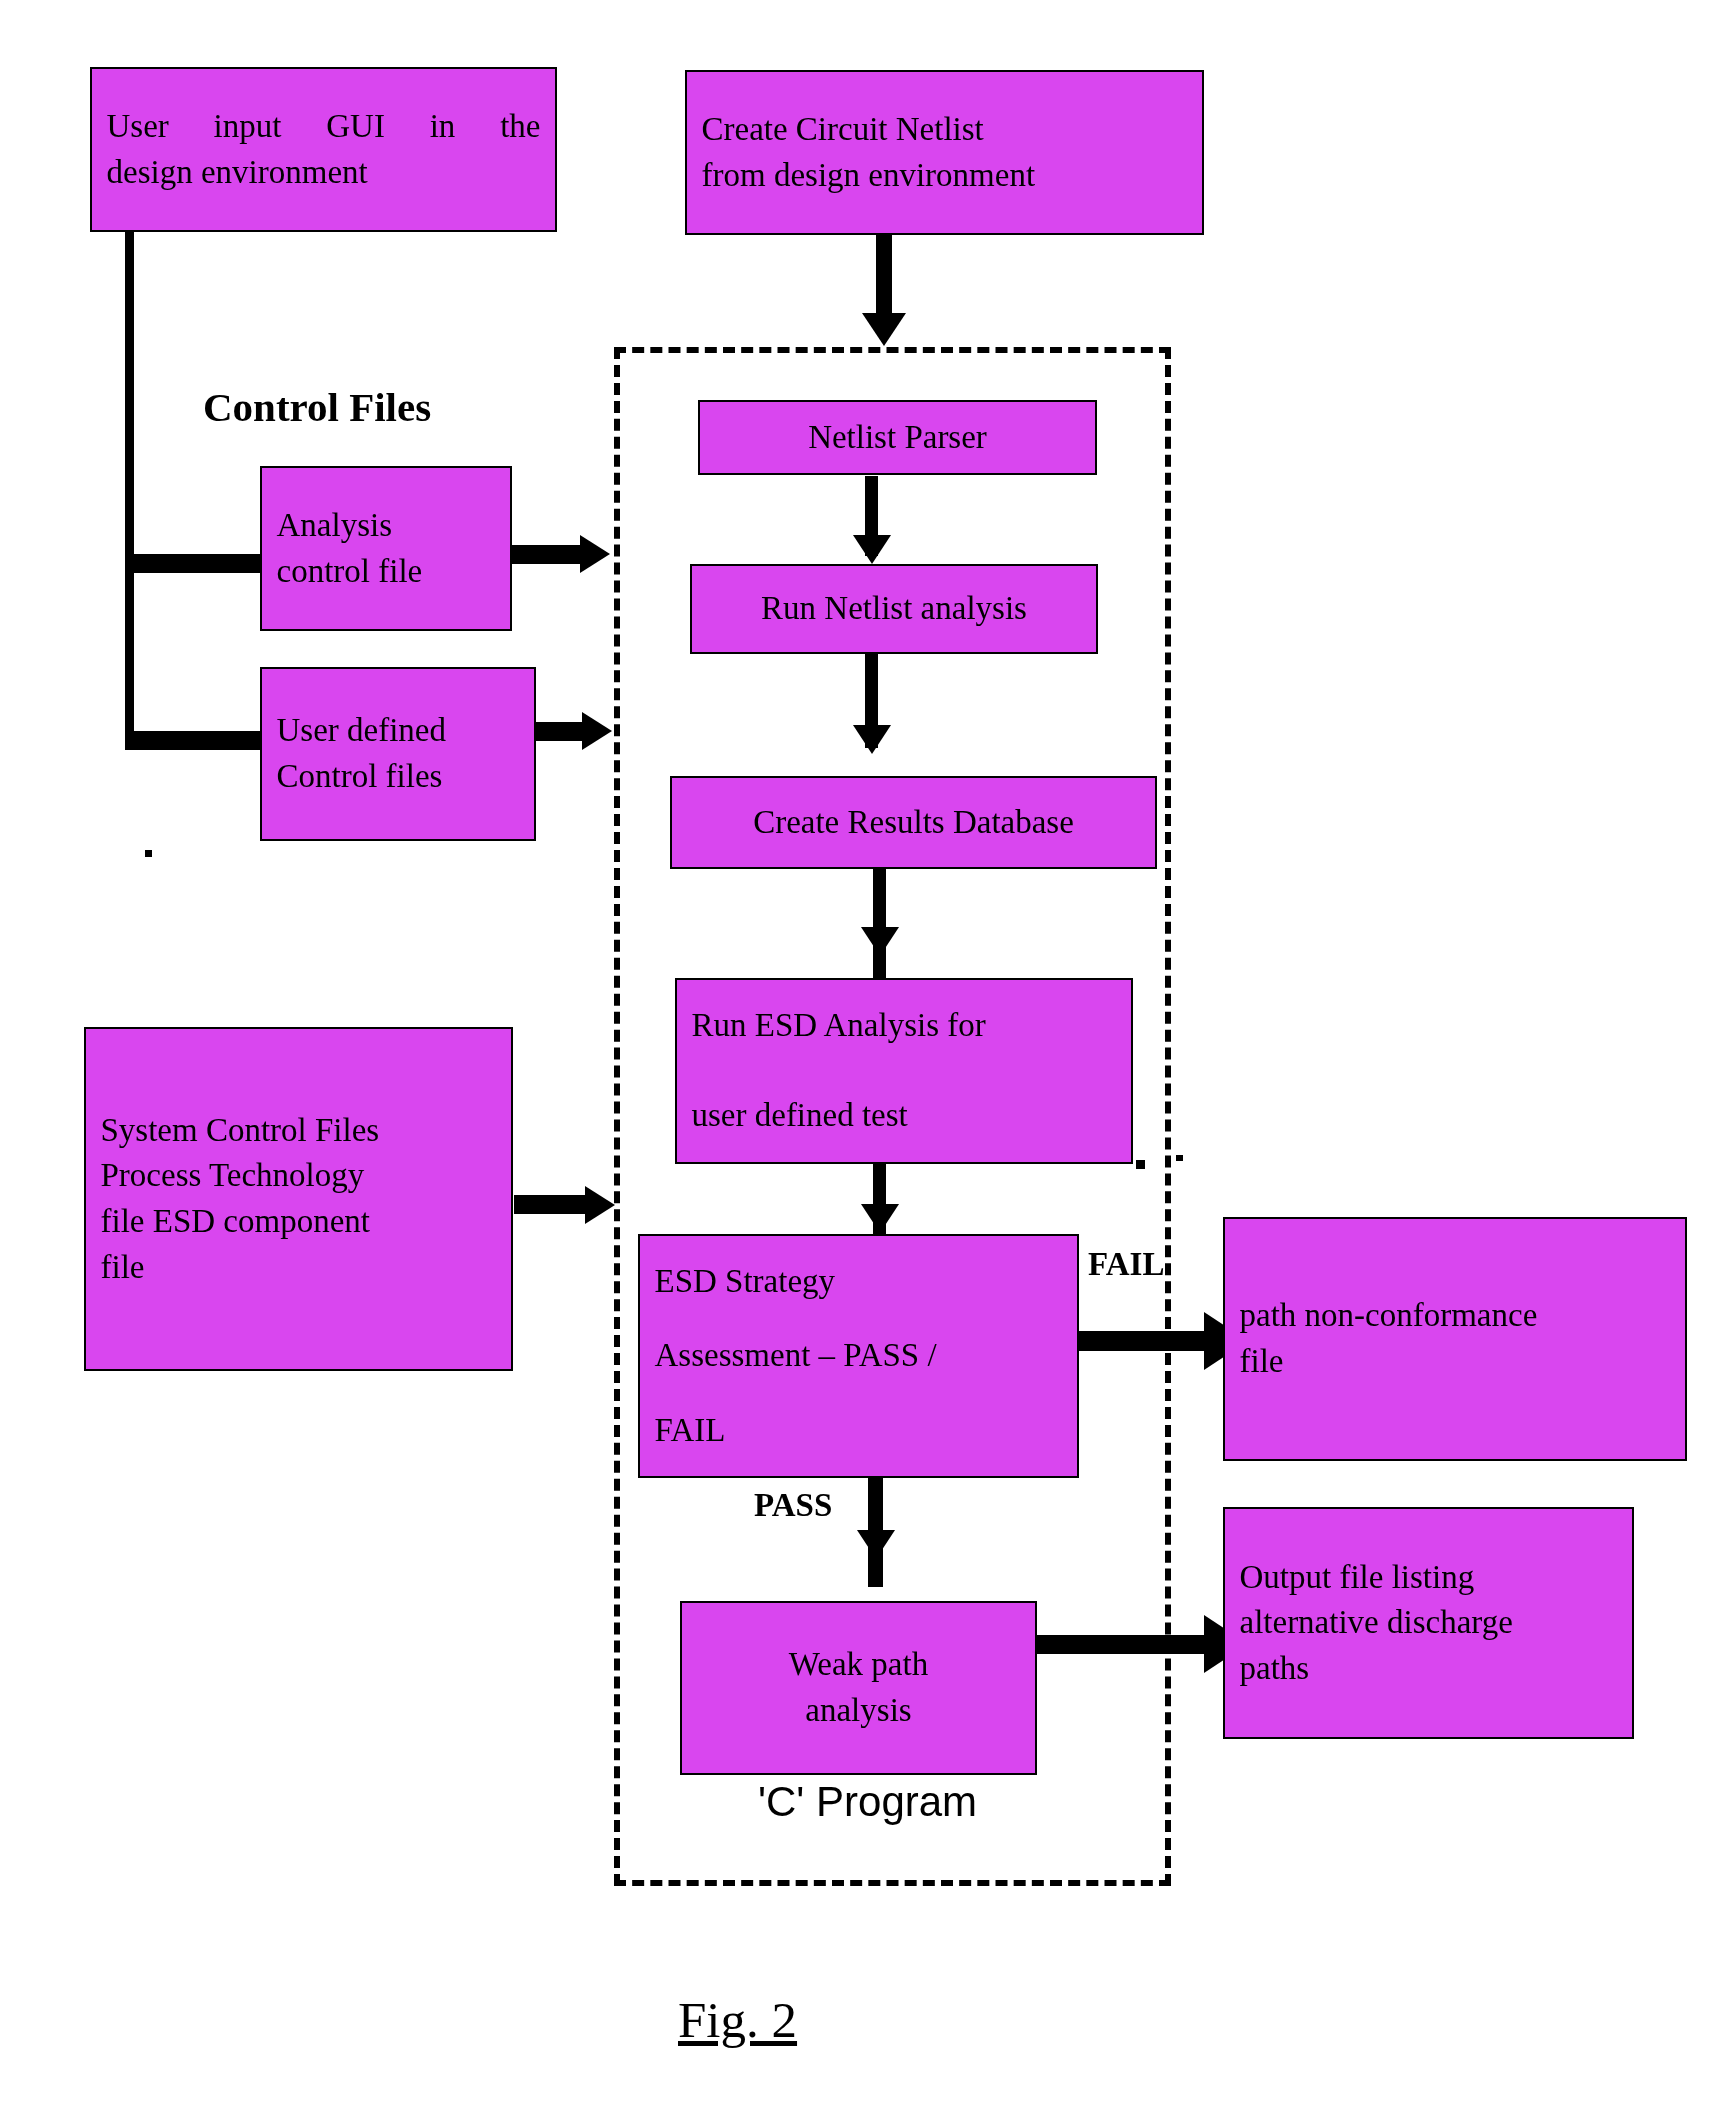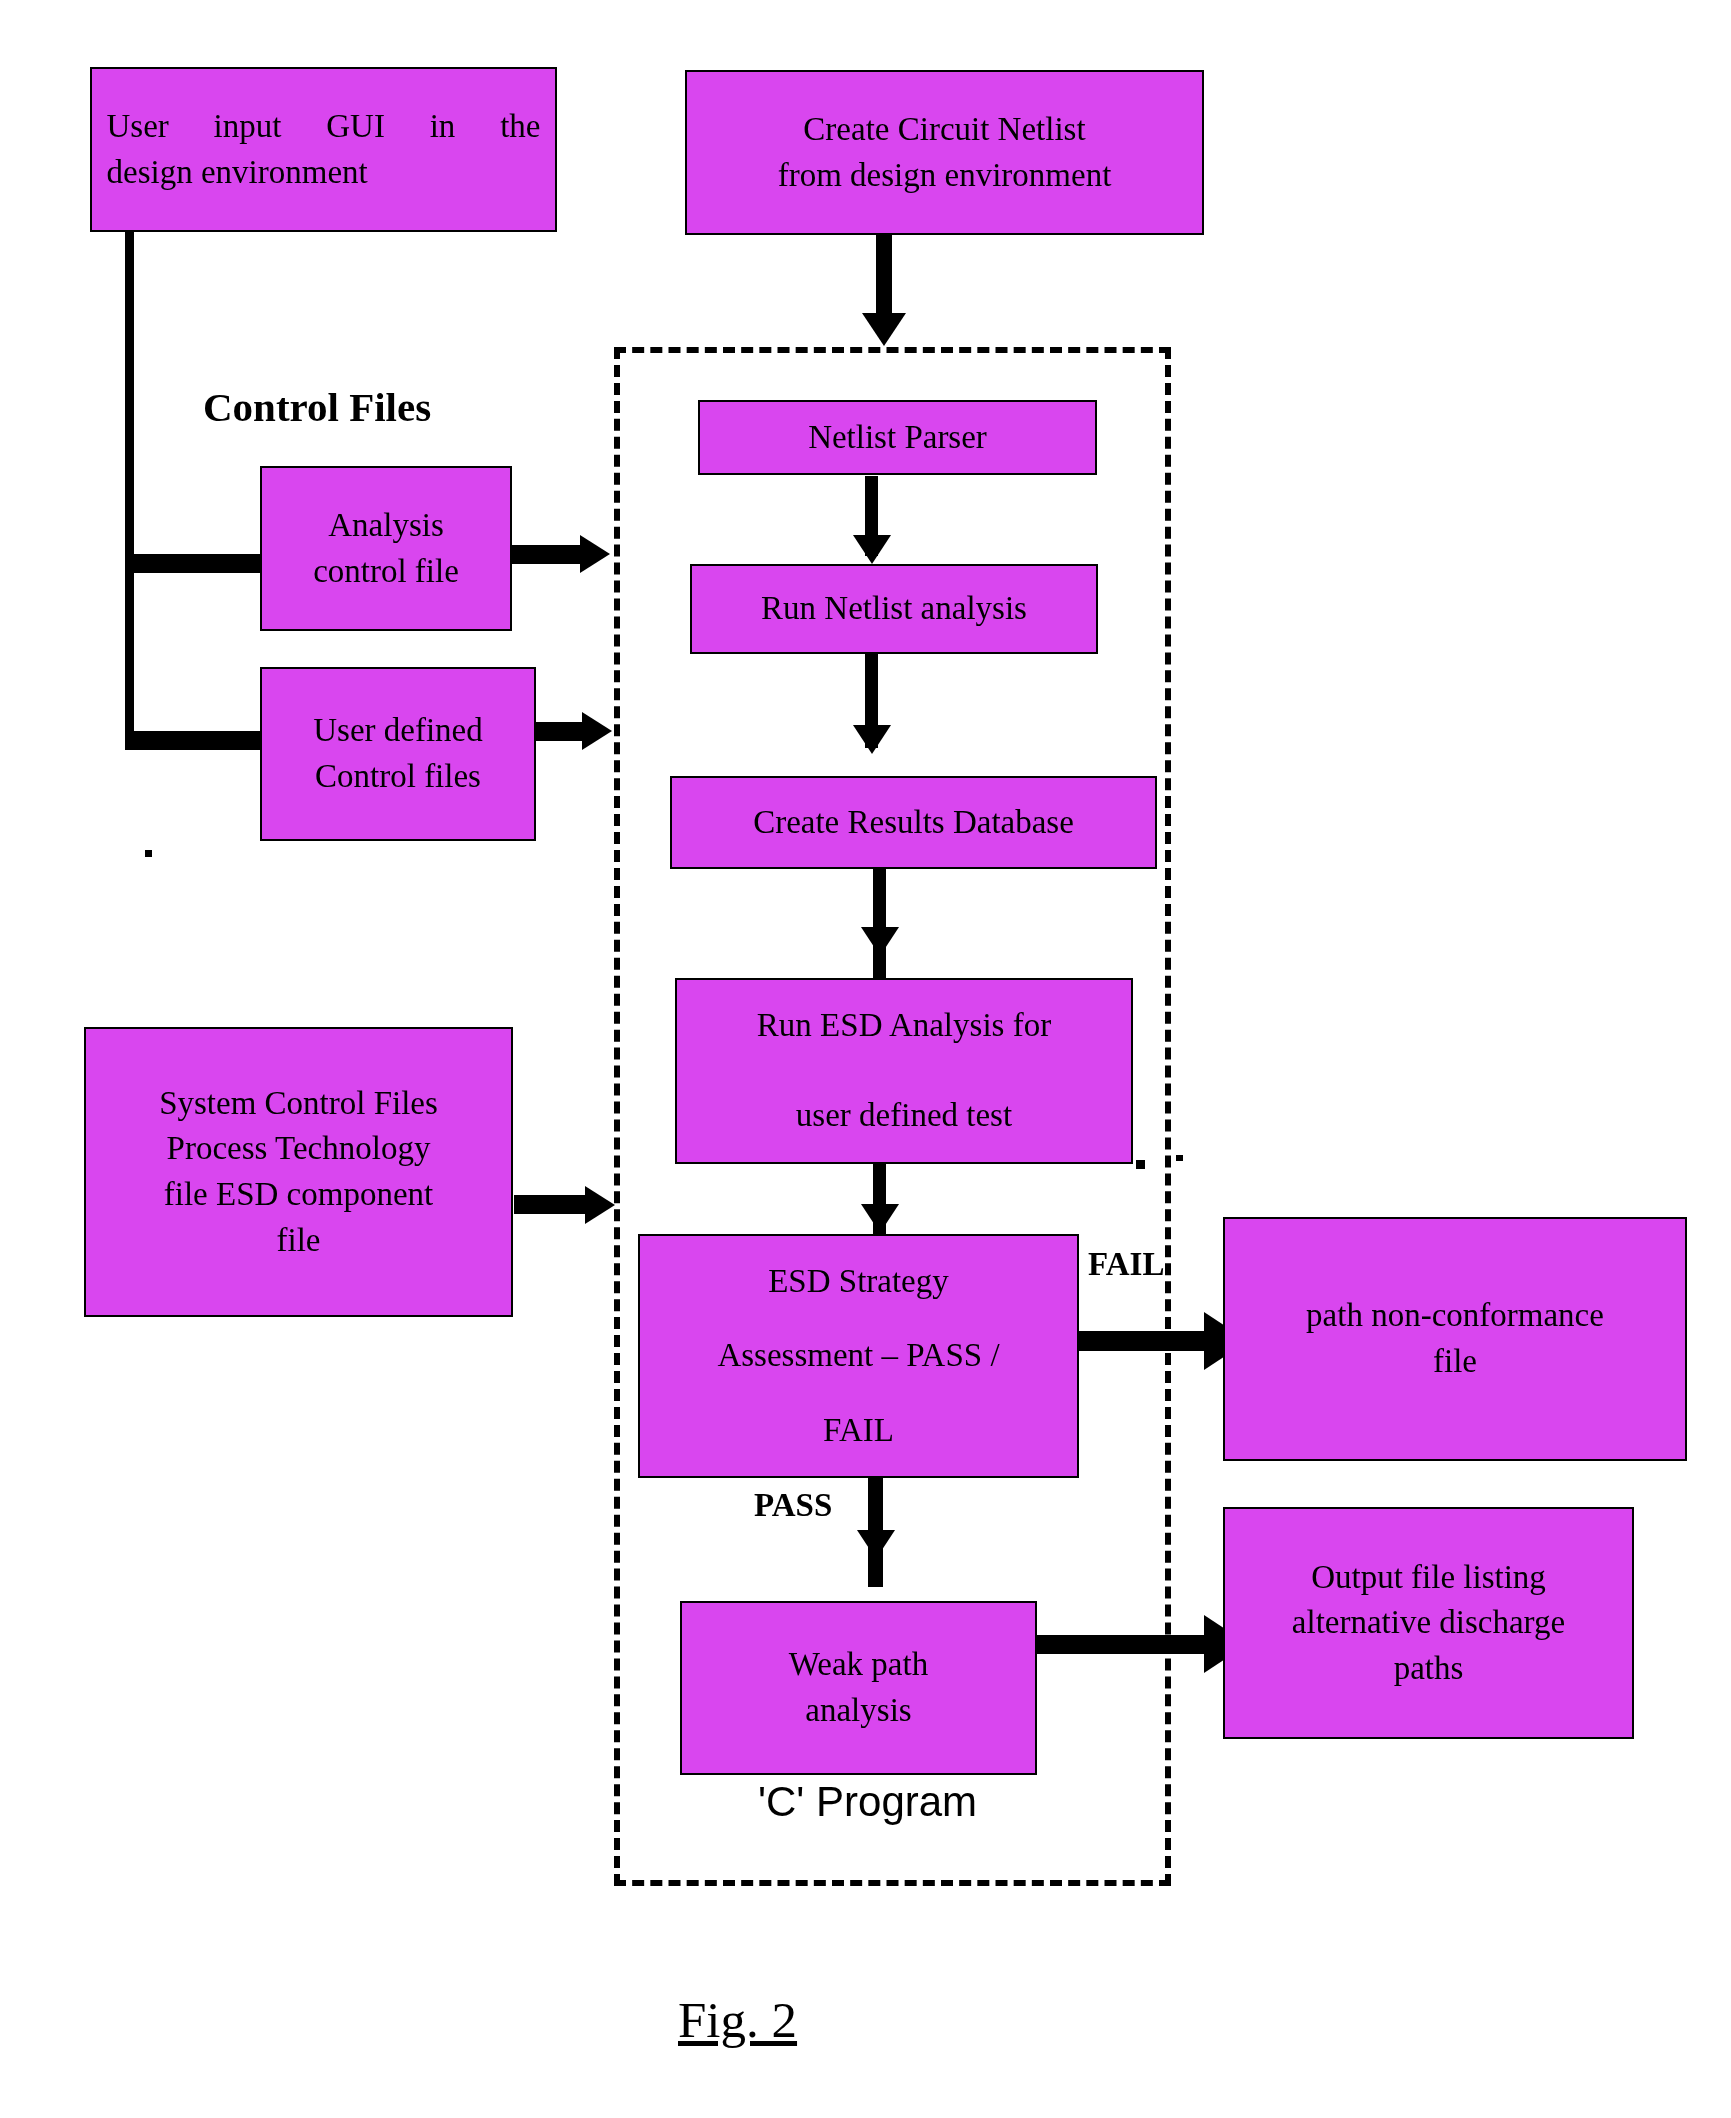--- a/index.html
+++ b/index.html
@@ -29,21 +29,21 @@
     justify-content: center;
     padding: 5.8px 14.5px;
     z-index: 4;
   }
   .node .line {
     font-size: 33px;
     line-height: 1.38;
     white-space: nowrap;
   }
   .node.center .line { text-align: center; }
-  .node.left   .line { text-align: center; }
+  .node.left   .line { text-align: left; }
   .node.justify .line {
     text-align: justify;
     text-align-last: justify;
     white-space: normal;
   }
 
   
   .dotted-container {
     position: absolute;
     box-sizing: border-box;
@@ -205,21 +205,21 @@
   <div class="arrow-down small" style="left:857px; top:1530px;"></div>
   <div class="label bold-serif" style="left:754px; top:1487px; font-size:33px;">PASS</div>
 
   <div class="node center" style="left:680px; top:1601px; width:357px; height:174px;">
     <div class="line">Weak path</div>
     <div class="line">analysis</div>
   </div>
   <div class="hline" style="left:1037px; top:1635px; width:187px; height:19px;"></div>
   <div class="arrow-right" style="left:1204px; top:1615px;"></div>
 
-  <div class="node left" style="left:84px; top:1027px; width:429px; height:290px;">
+  <div class="node left" style="left:84px; top:1027px; width:429px; height:344px;">
     <div class="line">System Control Files</div>
     <div class="line">Process Technology</div>
     <div class="line">file ESD component</div>
     <div class="line">file</div>
   </div>
   <div class="hline" style="left:514px; top:1195px; width:80px; height:19px;"></div>
   <div class="arrow-right thin" style="left:585px; top:1186px;"></div>
 
   <div class="tick" style="left:1136px; top:1160px; width:8.7px; height:8.7px;"></div>
 

